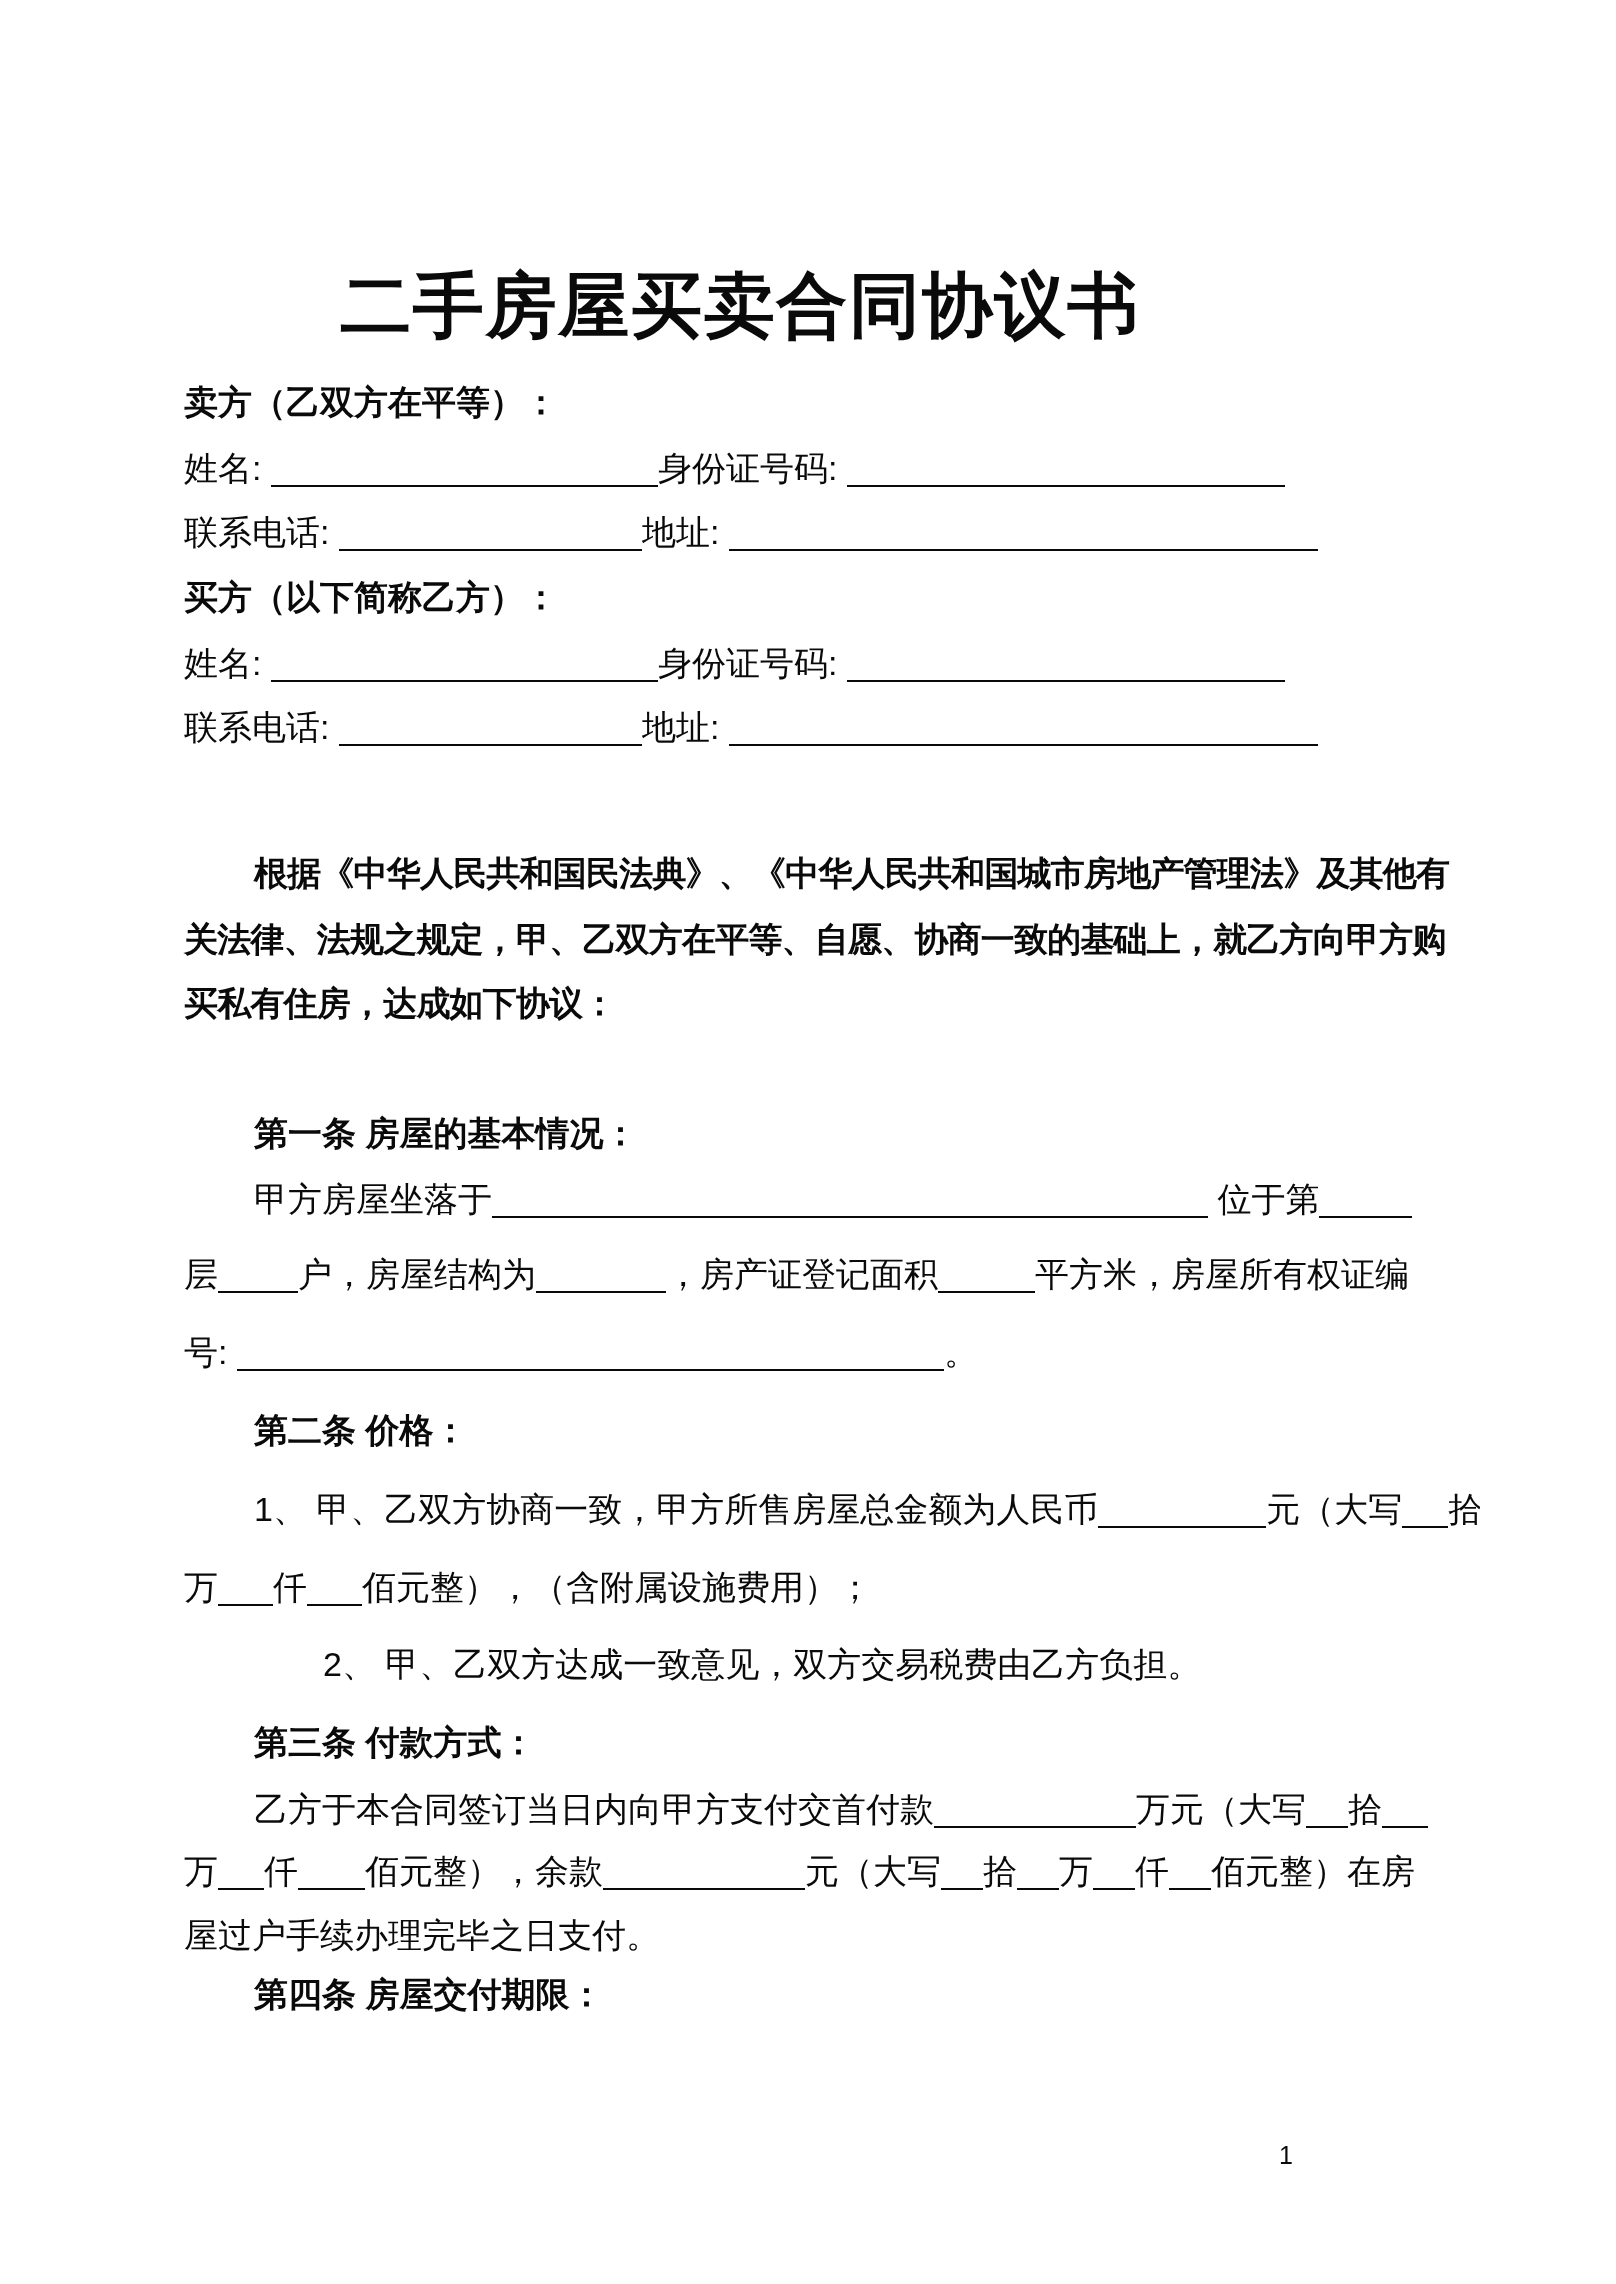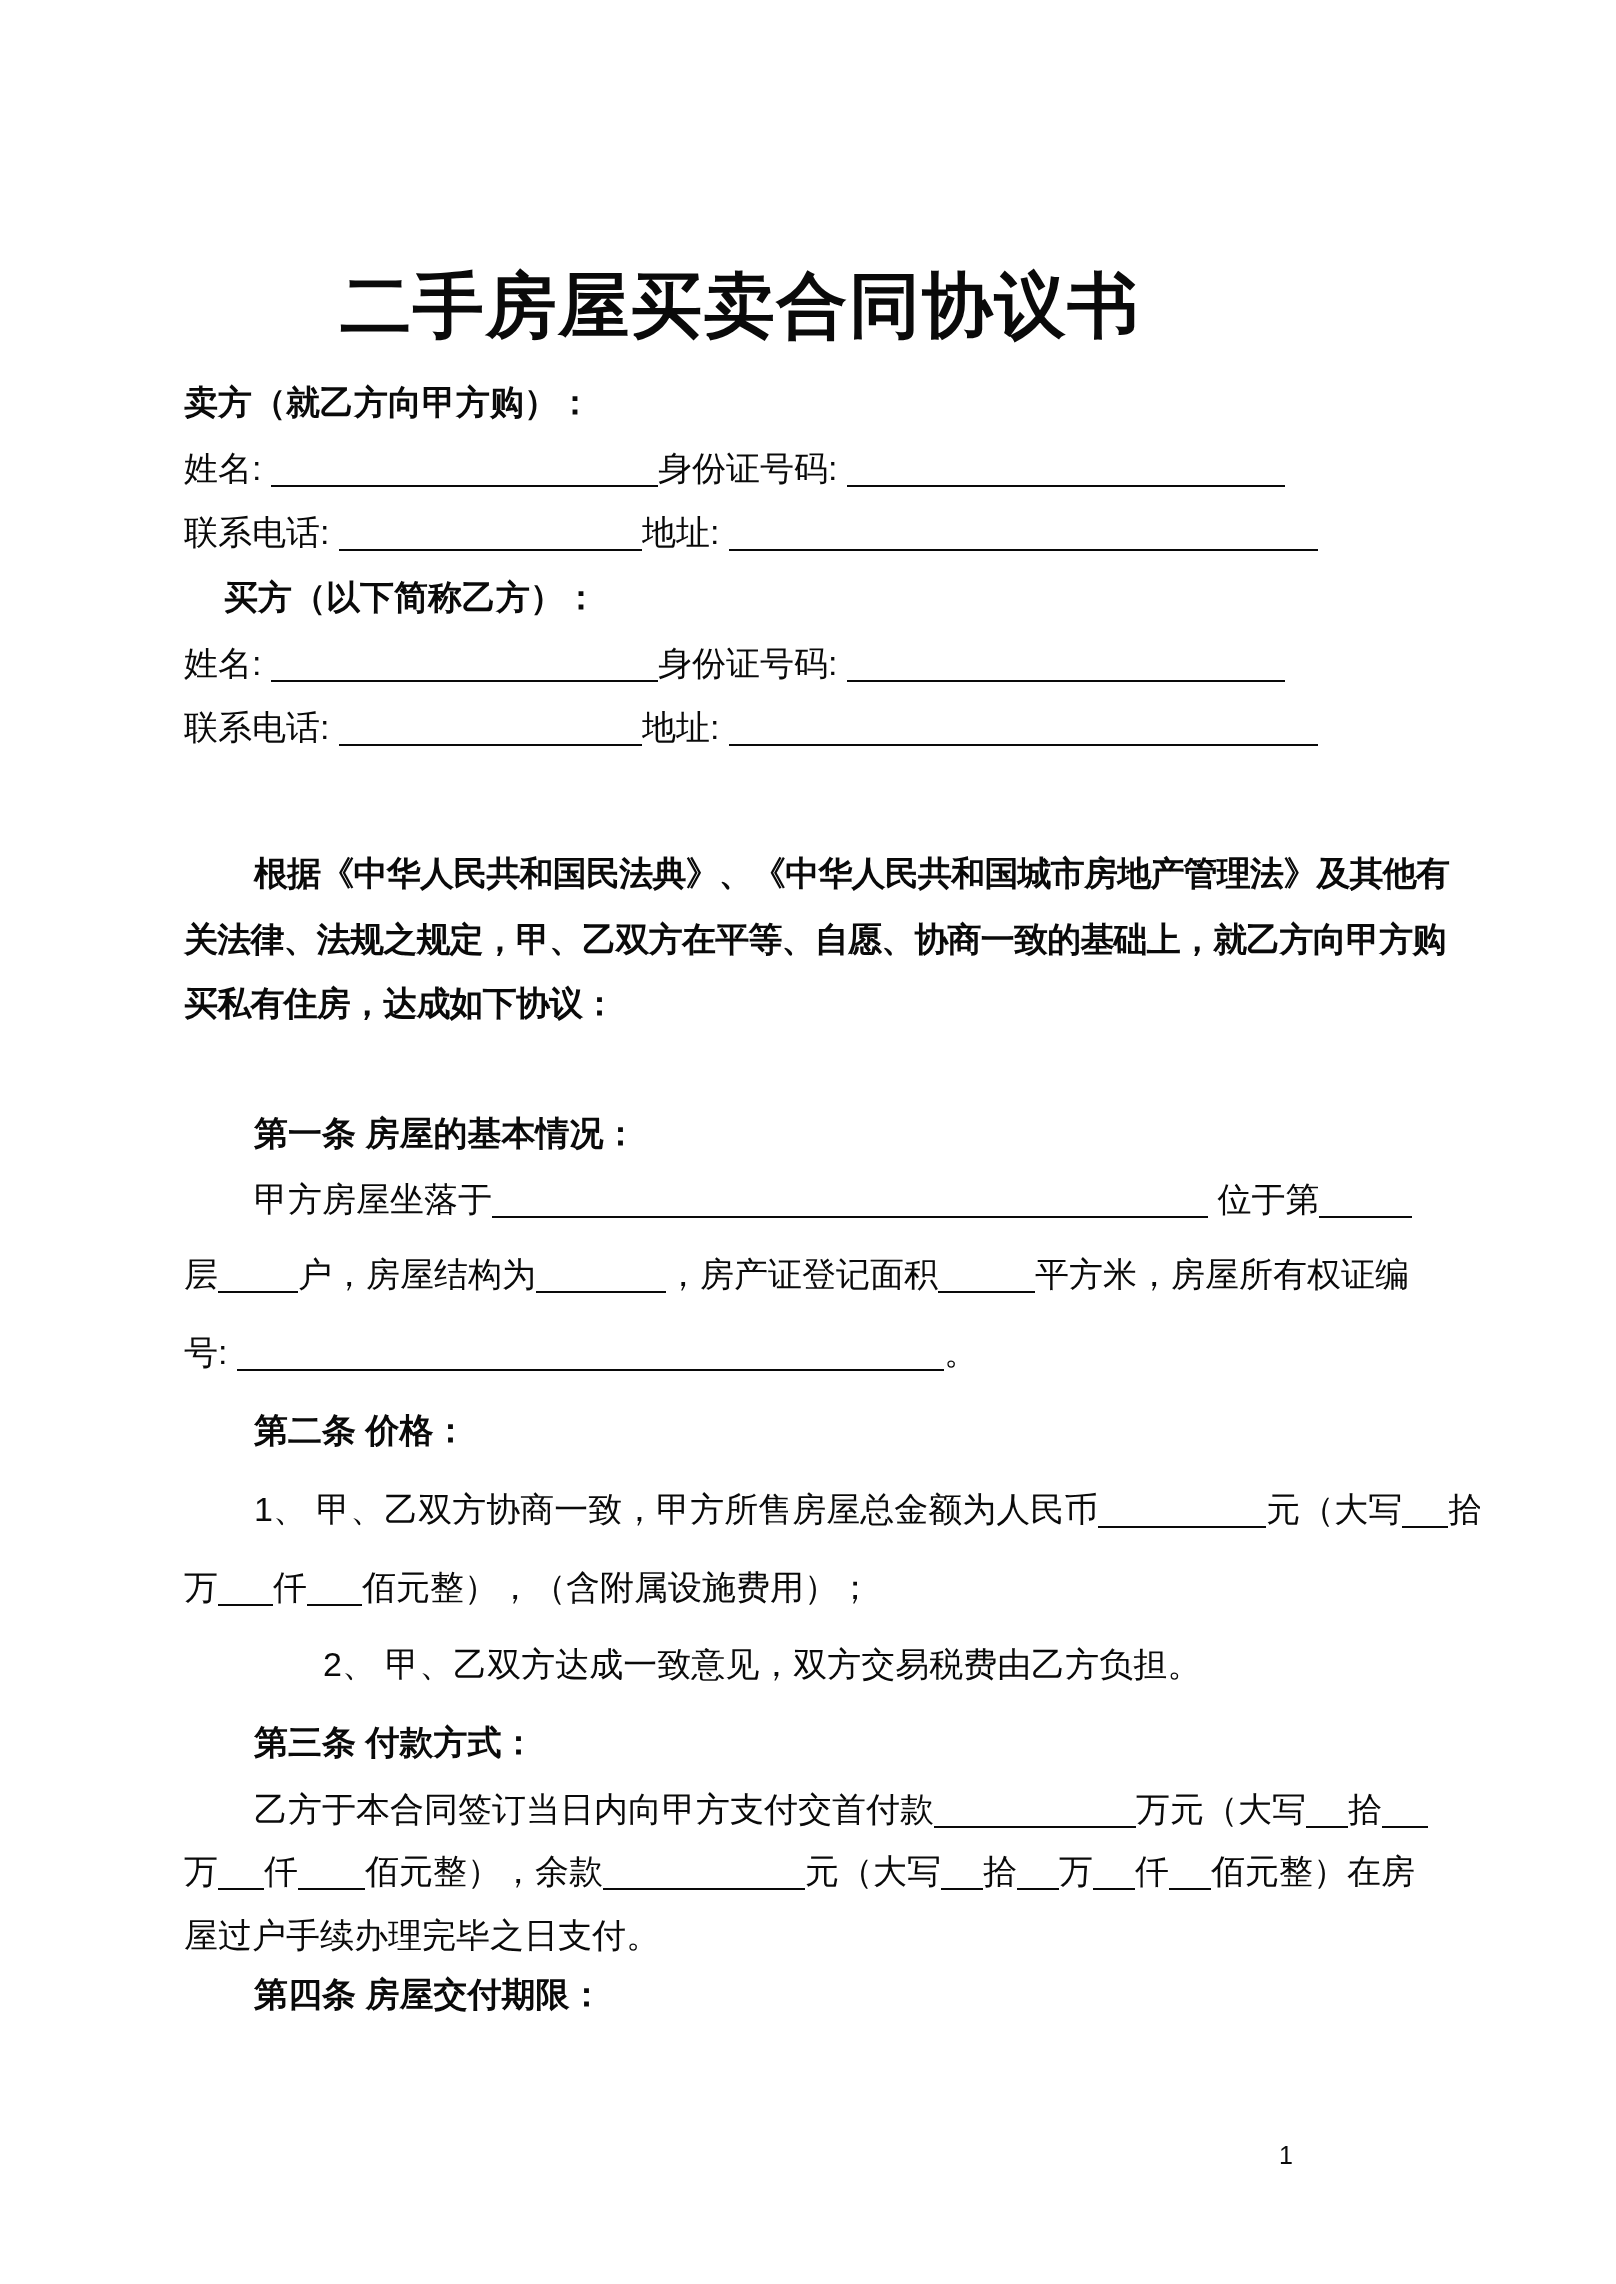--- a/index.html
+++ b/index.html
@@ -50,24 +50,24 @@
     line-height:34px;
   }
 </style>
 </head>
 <body>
 
 <div class="page">
   <h1 class="doc-title">二手房屋买卖合同协议书</h1>
 
   <div class="lines">
-      <div class="line bold" style="top: 365px;"><span>卖方（就乙方向甲方购）：</span></div>
+      <div class="line bold" style="top: 365px;"><span>卖方（乙双方在平等）：</span></div>
       <div class="line" style="top: 431px;"><span>姓名: </span><span class="blank" style="width: 387px;"></span><span>身份证号码: </span><span class="blank" style="width: 438px;"></span></div>
       <div class="line" style="top: 495px;"><span>联系电话: </span><span class="blank" style="width: 303px;"></span><span>地址: </span><span class="blank" style="width: 589px;"></span></div>
-      <div class="line bold" style="top: 560px; margin-left: 40px;"><span>买方（以下简称乙方）：</span></div>
+      <div class="line bold" style="top: 560px;"><span>买方（以下简称乙方）：</span></div>
       <div class="line" style="top: 626px;"><span>姓名: </span><span class="blank" style="width: 387px;"></span><span>身份证号码: </span><span class="blank" style="width: 438px;"></span></div>
       <div class="line" style="top: 690px;"><span>联系电话: </span><span class="blank" style="width: 303px;"></span><span>地址: </span><span class="blank" style="width: 589px;"></span></div>
       <div class="line bold para" style="top: 902px;"><span>关法律、法规之规定，甲、乙双方在平等、自愿、协商一致的基础上，就乙方向甲方购</span></div>
       <div class="line bold para" style="top: 836px; padding-left: 70px;"><span>根据《中华人民共和国民法典》、《中华人民共和国城市房地产管理法》及其他有</span></div>
       <div class="line bold para" style="top: 966px;"><span>买私有住房，达成如下协议：</span></div>
       <div class="line bold" style="top: 1096px; padding-left: 70px; text-align: right;"><span>第一条 房屋的基本情况：</span></div>
       <div class="line" style="top: 1162px; padding-left: 70px;"><span>甲方房屋坐落于</span><span class="blank" style="width: 716px;"></span><span> 位于第</span><span class="blank" style="width: 93px;"></span></div>
       <div class="line" style="top: 1237px;"><span>层</span><span class="blank" style="width: 80px;"></span><span>户，房屋结构为</span><span class="blank" style="width: 130px;"></span><span>，房产证登记面积</span><span class="blank" style="width: 97px;"></span><span>平方米，房屋所有权证编</span></div>
       <div class="line" style="top: 1315px;"><span>号: </span><span class="blank" style="width: 707px;"></span><span>。</span></div>
       <div class="line bold" style="top: 1393px; padding-left: 70px;"><span>第二条 价格：</span></div>

